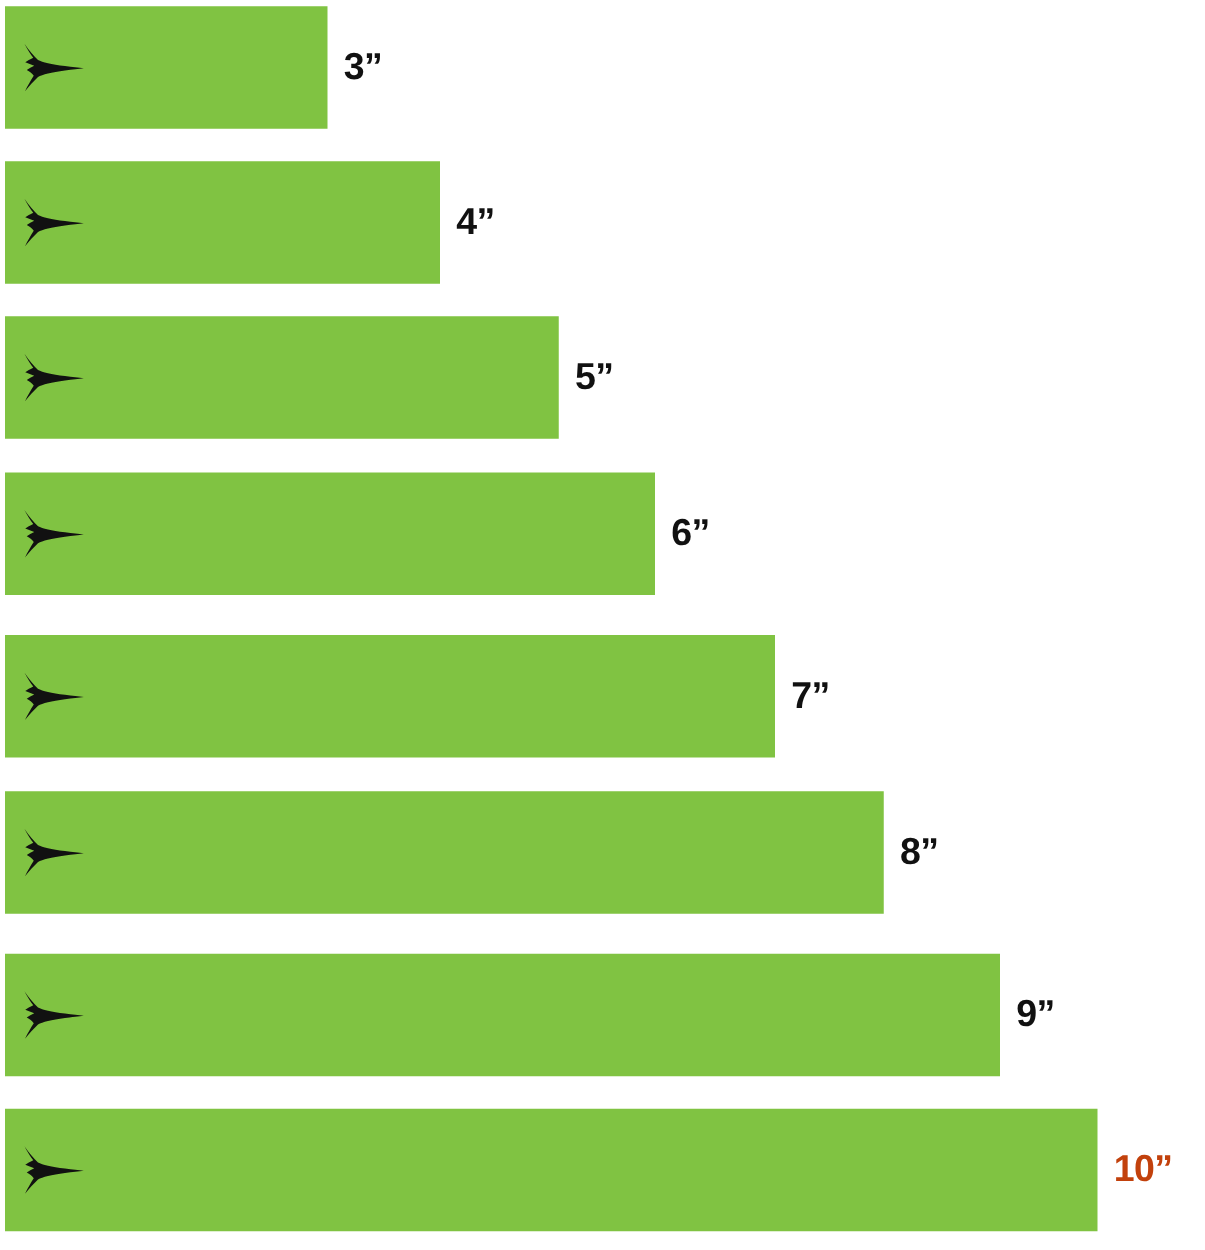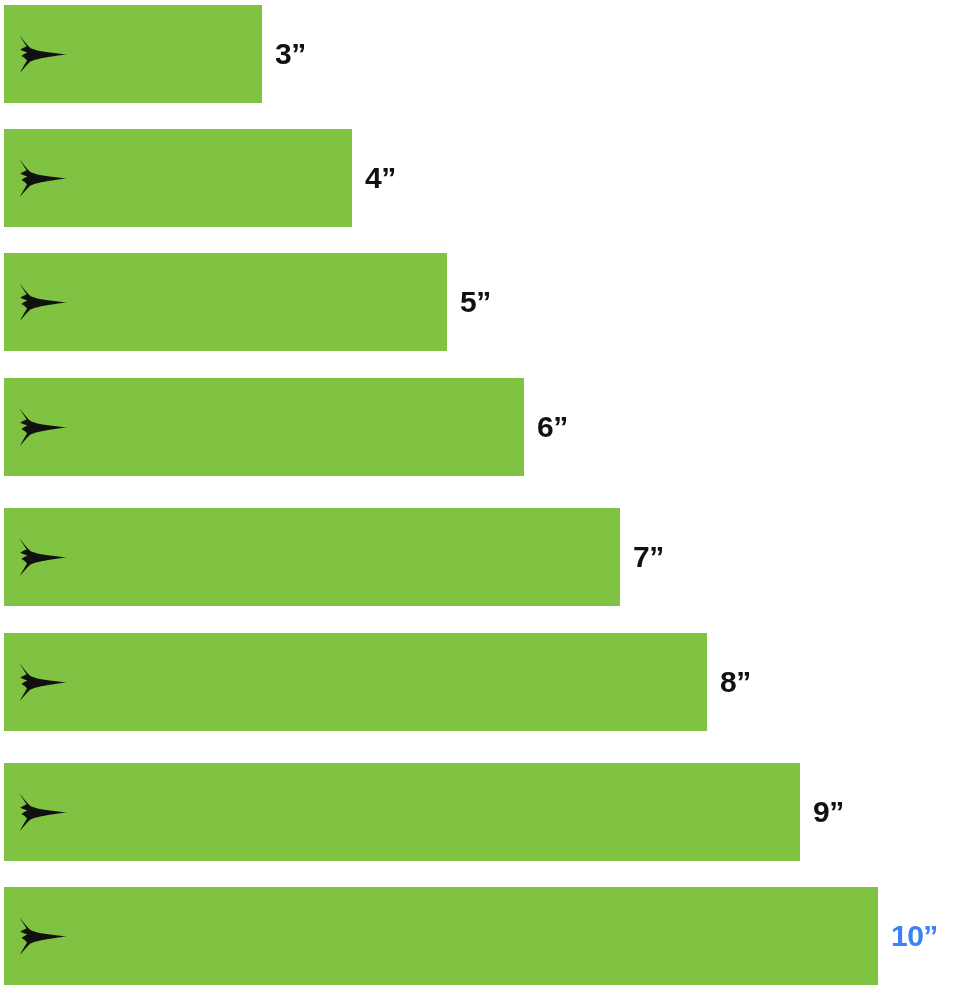--- a/index.html
+++ b/index.html
@@ -110,15 +110,15 @@
           </svg></span>
       </div>
       <span class="bar-label" style="color: rgb(17, 17, 17);">9”</span>
     </div>
     <div class="bar-row" style="top: 887px; height: 98px; left: 4px;">
       <div class="bar" style="width: 874px; background: rgb(128, 195, 66);">
         <span class="arrow-icon"><svg viewBox="0 0 56 44" xmlns="http://www.w3.org/2000/svg" aria-hidden="true">
             <path d="M7.5 3 C10.2 7.8 12.4 11.4 14.6 14.2 C12.0 15.4 9.8 16.6 8.2 17.8 C10.6 18.8 13.0 19.8 15.4 20.6 C13.2 21.6 11.2 22.7 9.4 23.9 C11.8 25.0 13.6 26.6 15.0 28.6 C12.6 32.4 10.2 36.4 8.0 41.0 C11.6 36.6 15.0 32.8 18.4 29.6 C22.0 27.6 29.0 25.9 40.0 24.4 C46.0 23.6 51.0 23.0 55.0 22.6 C51.0 22.1 46.0 21.5 40.0 20.8 C29.0 19.4 22.0 17.8 18.4 15.9 C15.0 12.9 11.5 8.6 7.5 3 Z" fill="#111111"></path>
           </svg></span>
       </div>
-      <span class="bar-label" style="color: #3b82f6;">10”</span>
+      <span class="bar-label" style="color: #c2410c;">10”</span>
     </div>
   </div>
 
 </body></html>

